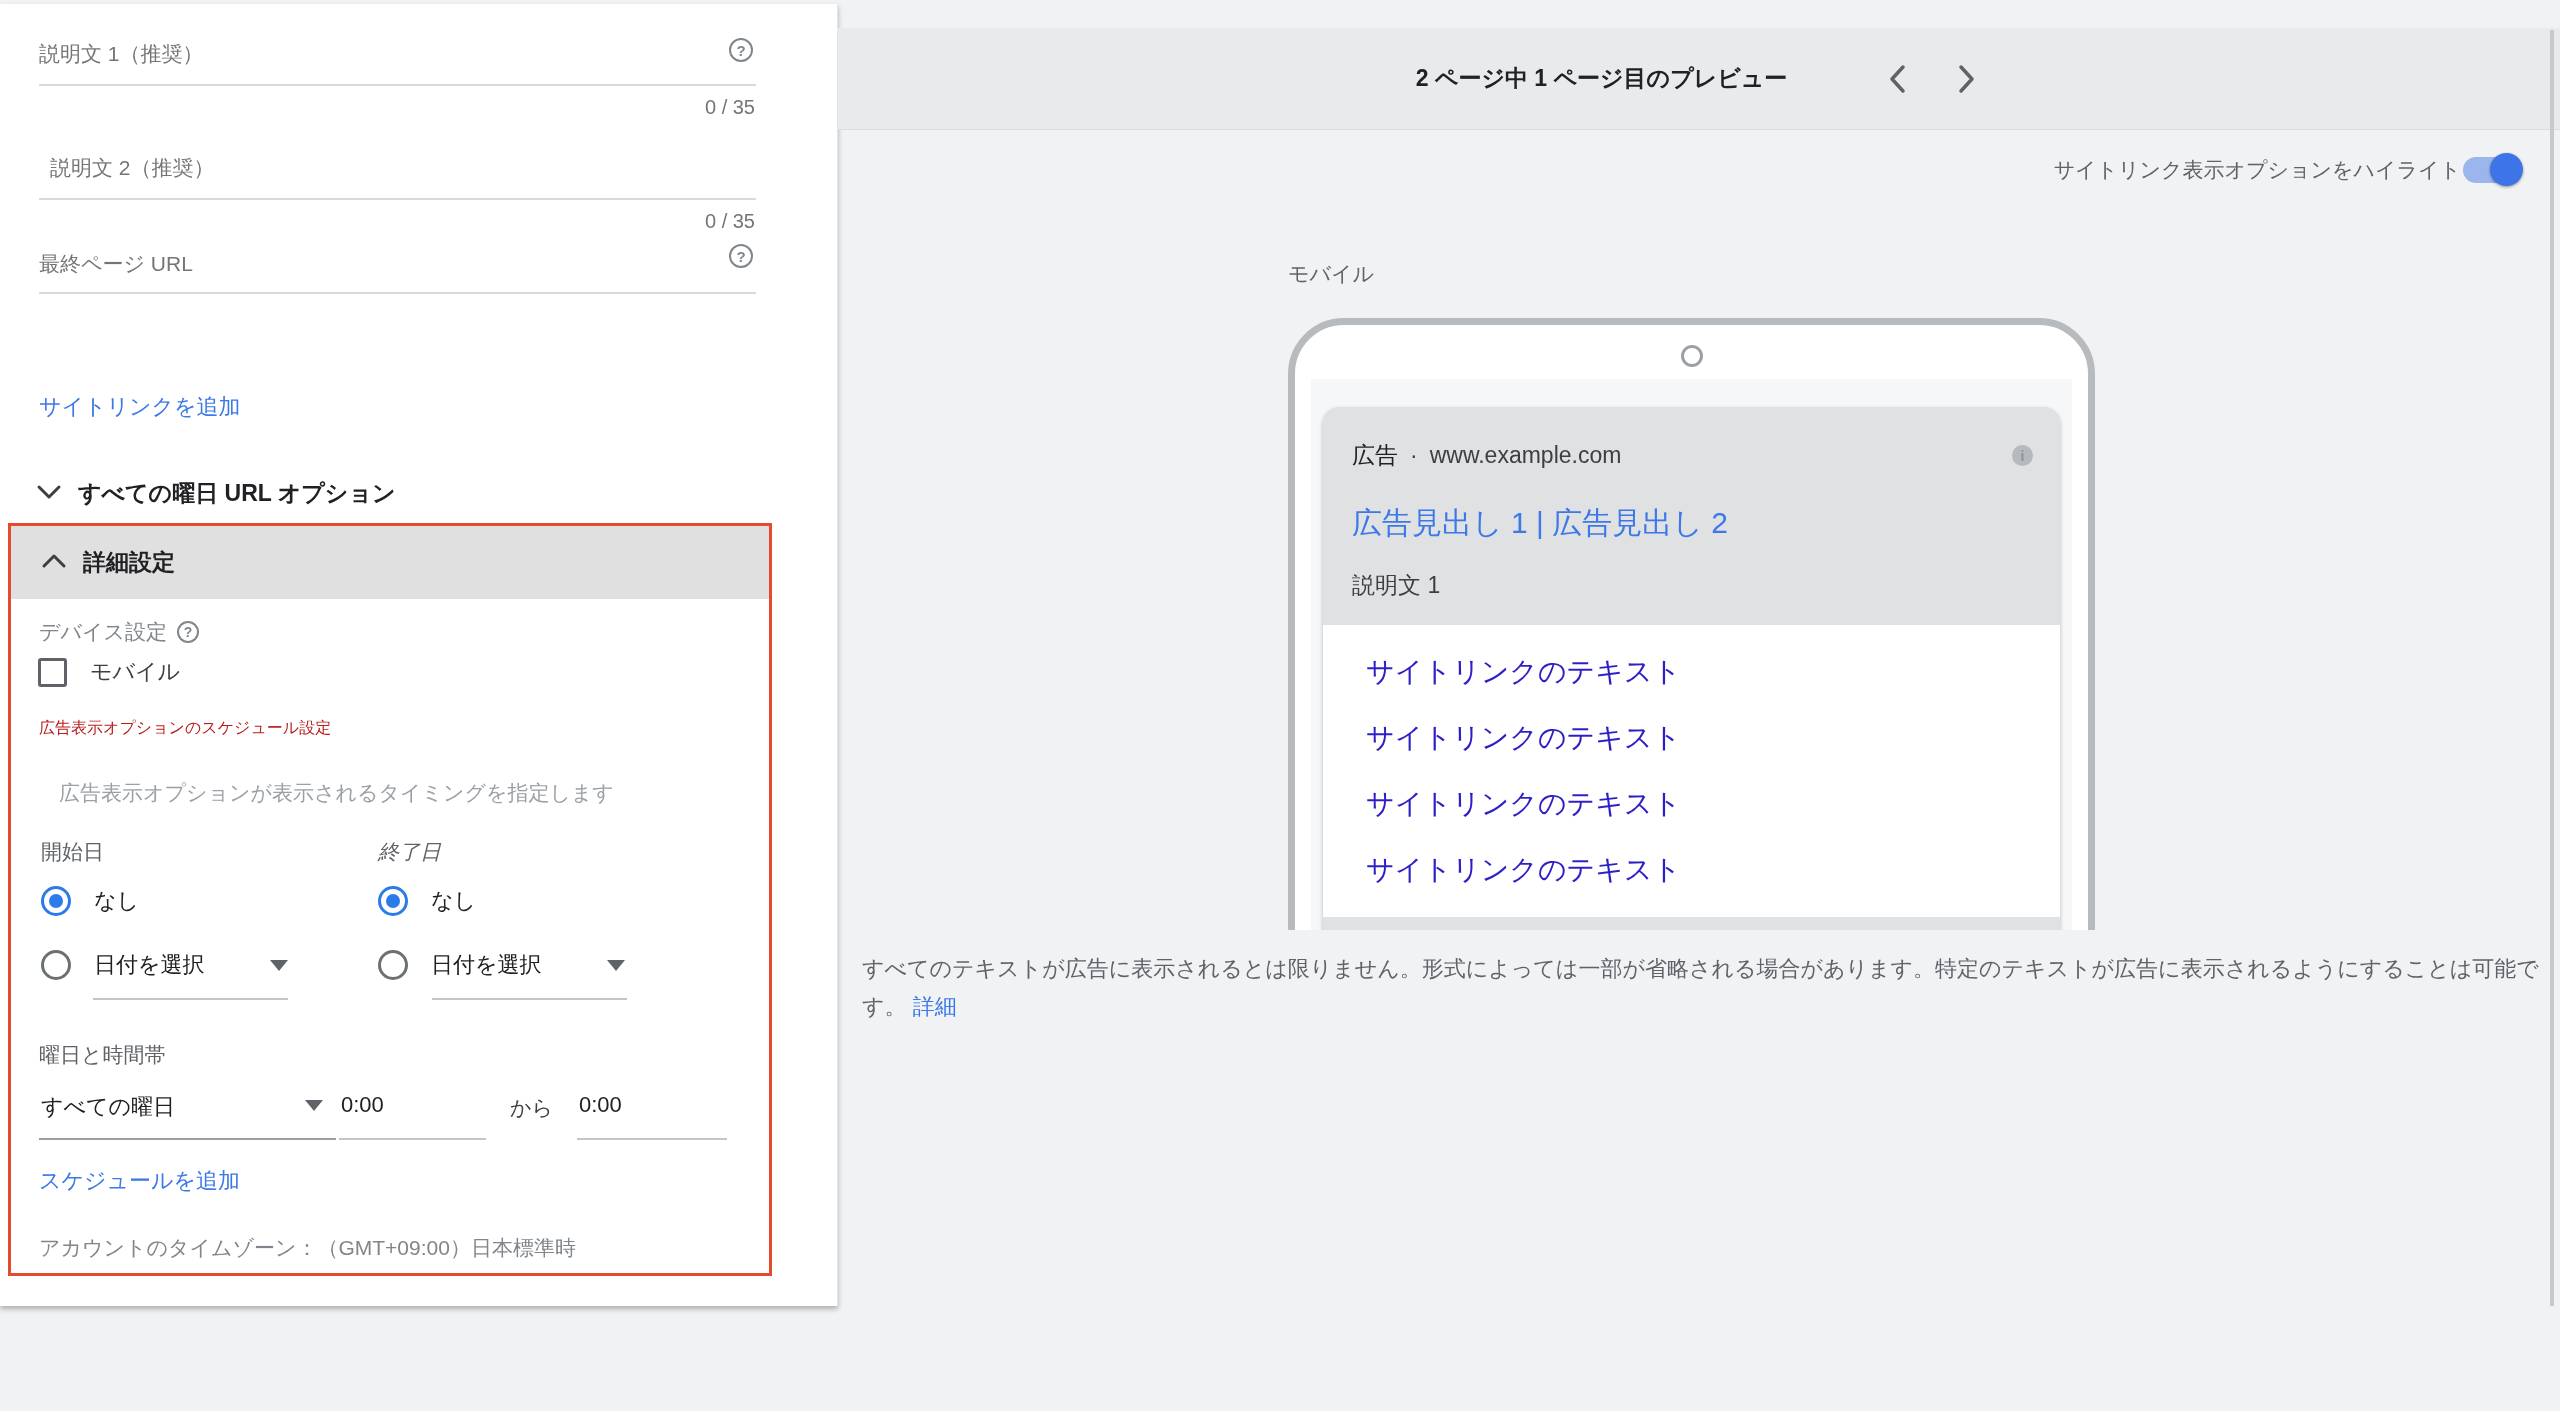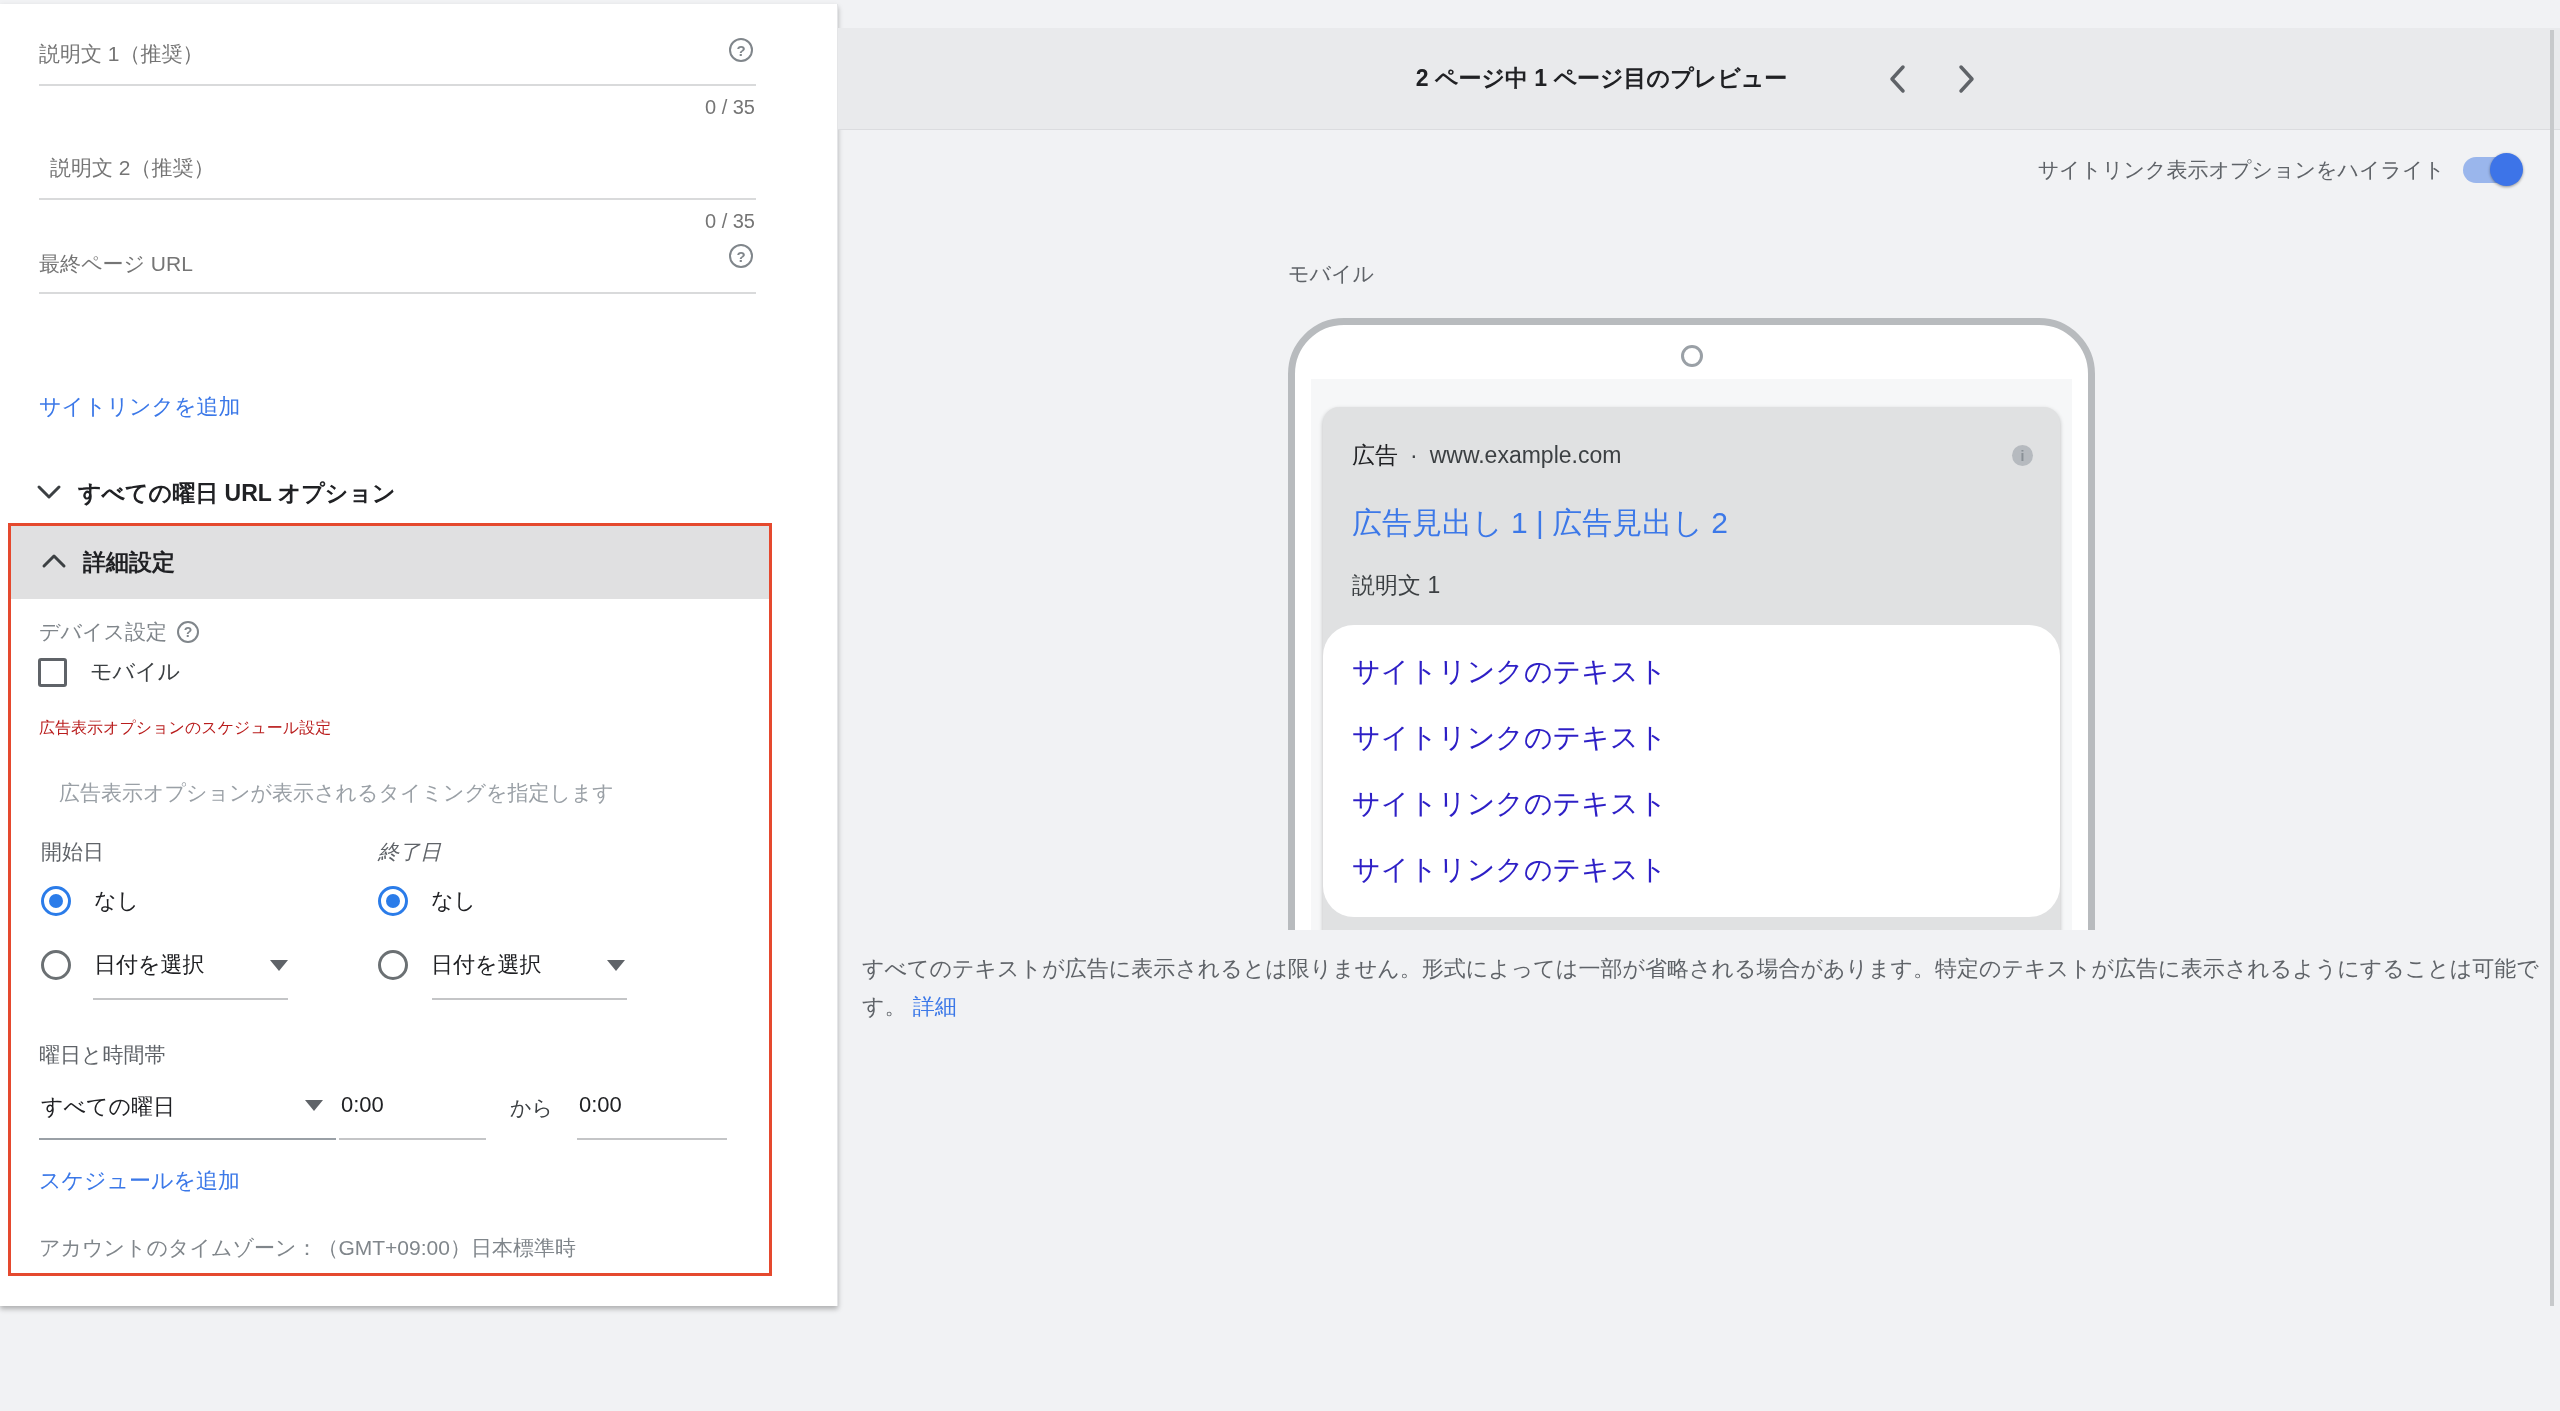--- a/index.html
+++ b/index.html
@@ -48,21 +48,21 @@
               box-shadow:0 1px 2px rgba(0,0,0,.3); cursor:pointer; }
   .cancel-btn { position:absolute; left:152px; top:26px; height:61px; padding:0 18px; background:none;
                 border:none; font-size:23px; color:#3c4043; font-family:inherit; cursor:pointer; }
 
   
   .right-panel { position:absolute; left:838px; top:0; width:1722px; height:1306px; }
   .pv-band { position:absolute; left:0; top:28px; right:0; height:102px; background:#e9eaec;
              border-bottom:1px solid #dbdcdf; display:flex; align-items:center; justify-content:center; }
   .pv-band-text { font-size:23px; font-weight:600; color:#202124; }
   .pv-nav { background:none; border:none; cursor:pointer; padding:4px; display:flex; align-items:center; }
-  .toggle-row { position:absolute; right:39px; top:156px; display:flex; align-items:center; gap:18px; }
+  .toggle-row { position:absolute; right:39px; top:156px; display:flex; align-items:center; gap:2px; }
   .toggle-label { font-size:21px; color:#5f6368; }
   .toggle { position:relative; width:58px; height:26px; border-radius:13px; background:#9ab6ec; cursor:pointer; }
   .toggle .knob { position:absolute; right:-2px; top:-4px; width:33px; height:33px; border-radius:50%;
                   background:#3d74e8; box-shadow:0 1px 3px rgba(0,0,0,.4); }
   .device-tab { position:absolute; left:450px; top:260px; font-size:21px; color:#5f6368; }
 
   .phone-clip { position:absolute; left:450px; top:318px; width:807px; height:612px; overflow:hidden; }
   .phone { position:relative; width:807px; height:720px; background:#ffffff; border:7px solid #b8bbbe;
            border-radius:56px; }
   .camera { position:absolute; left:50%; top:20px; margin-left:-11px; width:22px; height:22px;
@@ -72,21 +72,21 @@
              overflow:hidden; }
   .ad-head { display:flex; align-items:center; padding:33px 27px 0 29px; gap:12px; }
   .ad-badge { font-size:23px; font-weight:normal; color:#202124; }
   .ad-sep { font-size:23px; color:#3c4043; }
   .ad-url { font-size:23px; color:#3c4043; }
   .info-ic { margin-left:auto; width:21px; height:21px; border-radius:50%; background:#b6babf;
              color:#8a9096; font-size:14px; font-weight:bold; display:flex; align-items:center;
              justify-content:center; }
   .ad-headline { padding:0 29px; margin-top:32px; font-size:30px; color:#3c78e8; cursor:pointer; }
   .ad-desc { padding:0 29px; margin-top:26px; margin-bottom:24px; font-size:23px; color:#3c4043; }
-  .sitelinks { background:#ffffff; padding:14px 0;border-radius:31px; }
+  .sitelinks { background:#ffffff; padding:14px 14px; }
   .sitelink { height:66px; display:flex; align-items:center; padding-left:29px; font-size:28px;
               color:#2d1fc6; cursor:pointer; }
   .card-foot { height:30px; }
 
   .disclaimer { position:absolute; left:24px; top:950px; width:1700px; font-size:22px; line-height:38px;
                 color:#5f6368; }
   .disclaimer .more { color:#3b78e8; cursor:pointer; }
   .scroll-line { position:absolute; left:2550px; top:30px; width:4px; height:1276px; background:#c7c9cb; }
 </style>
 </head>

